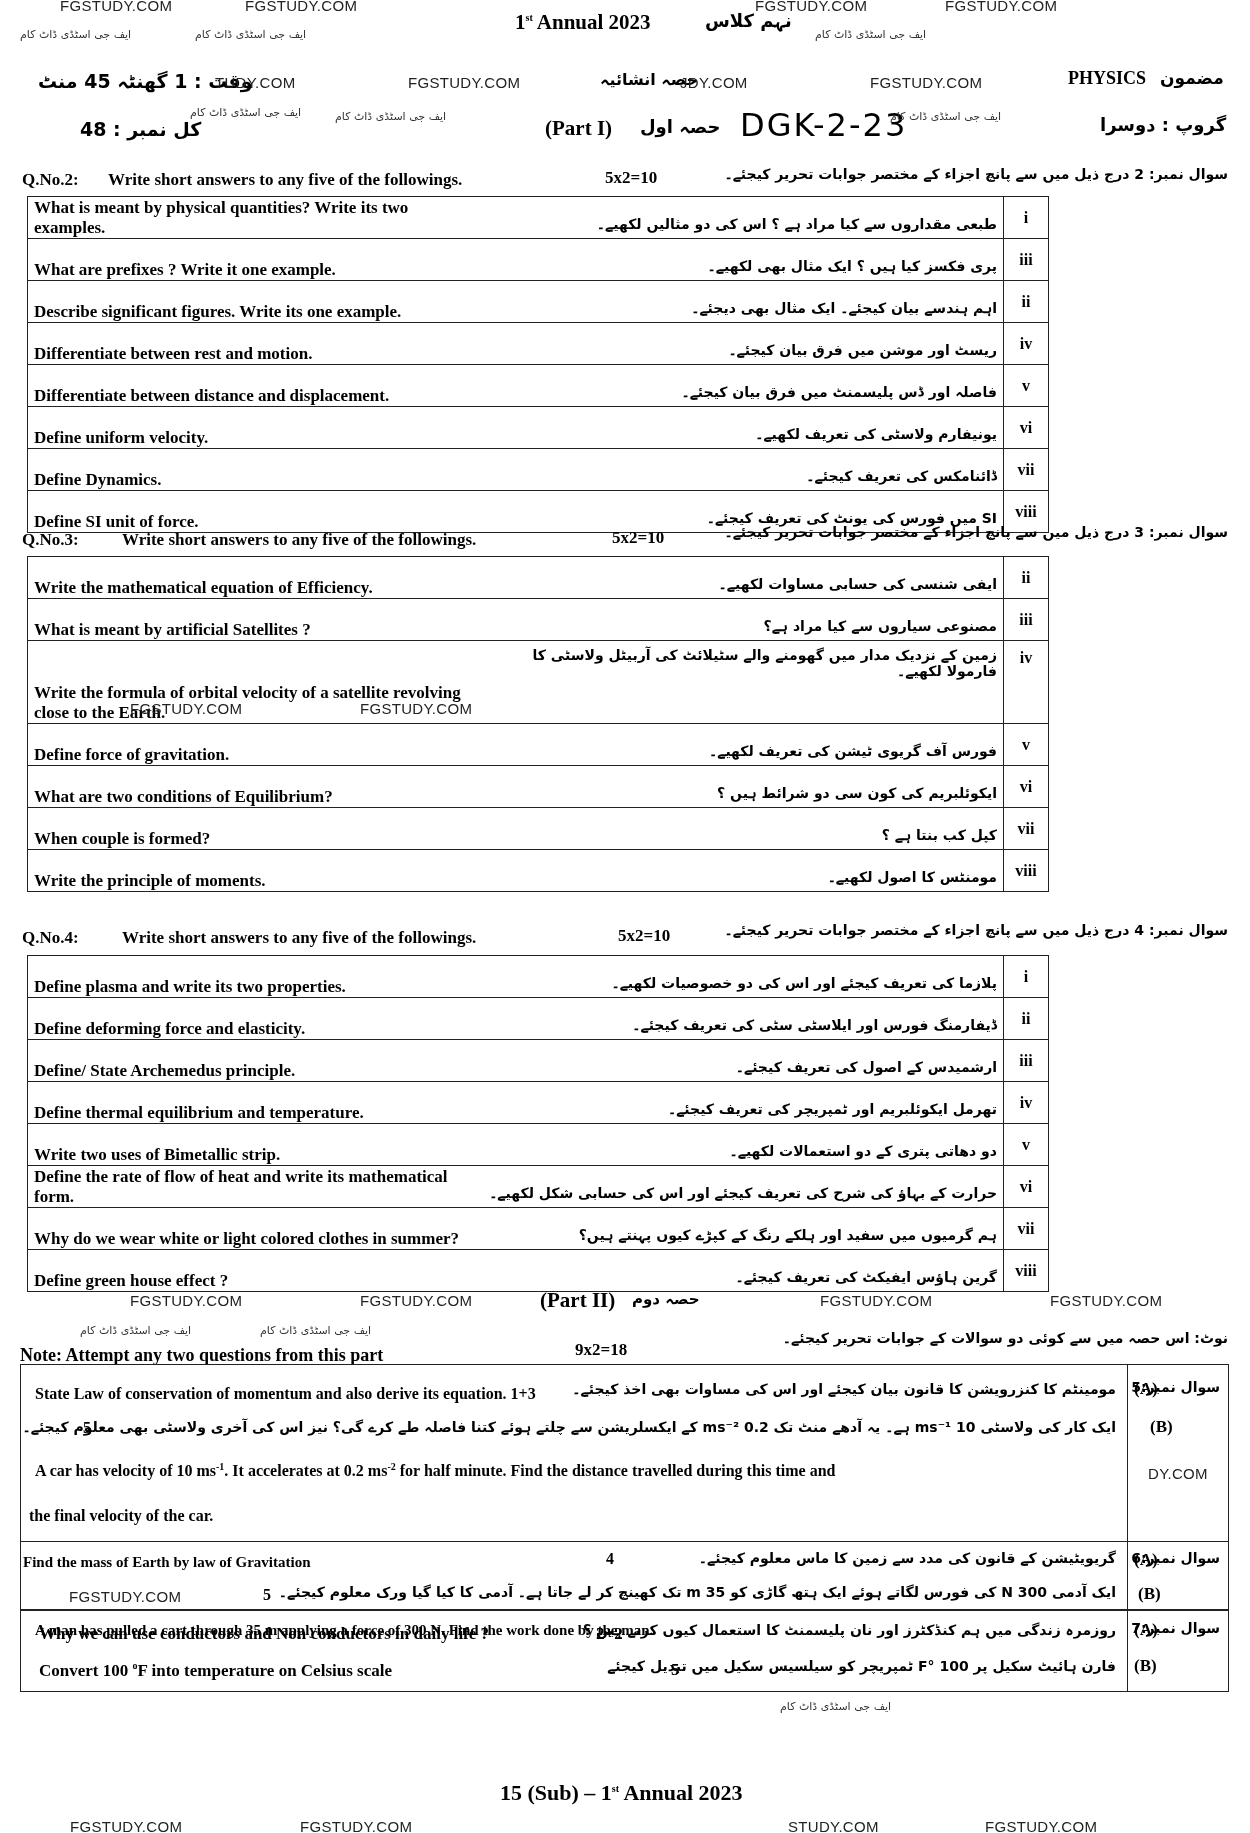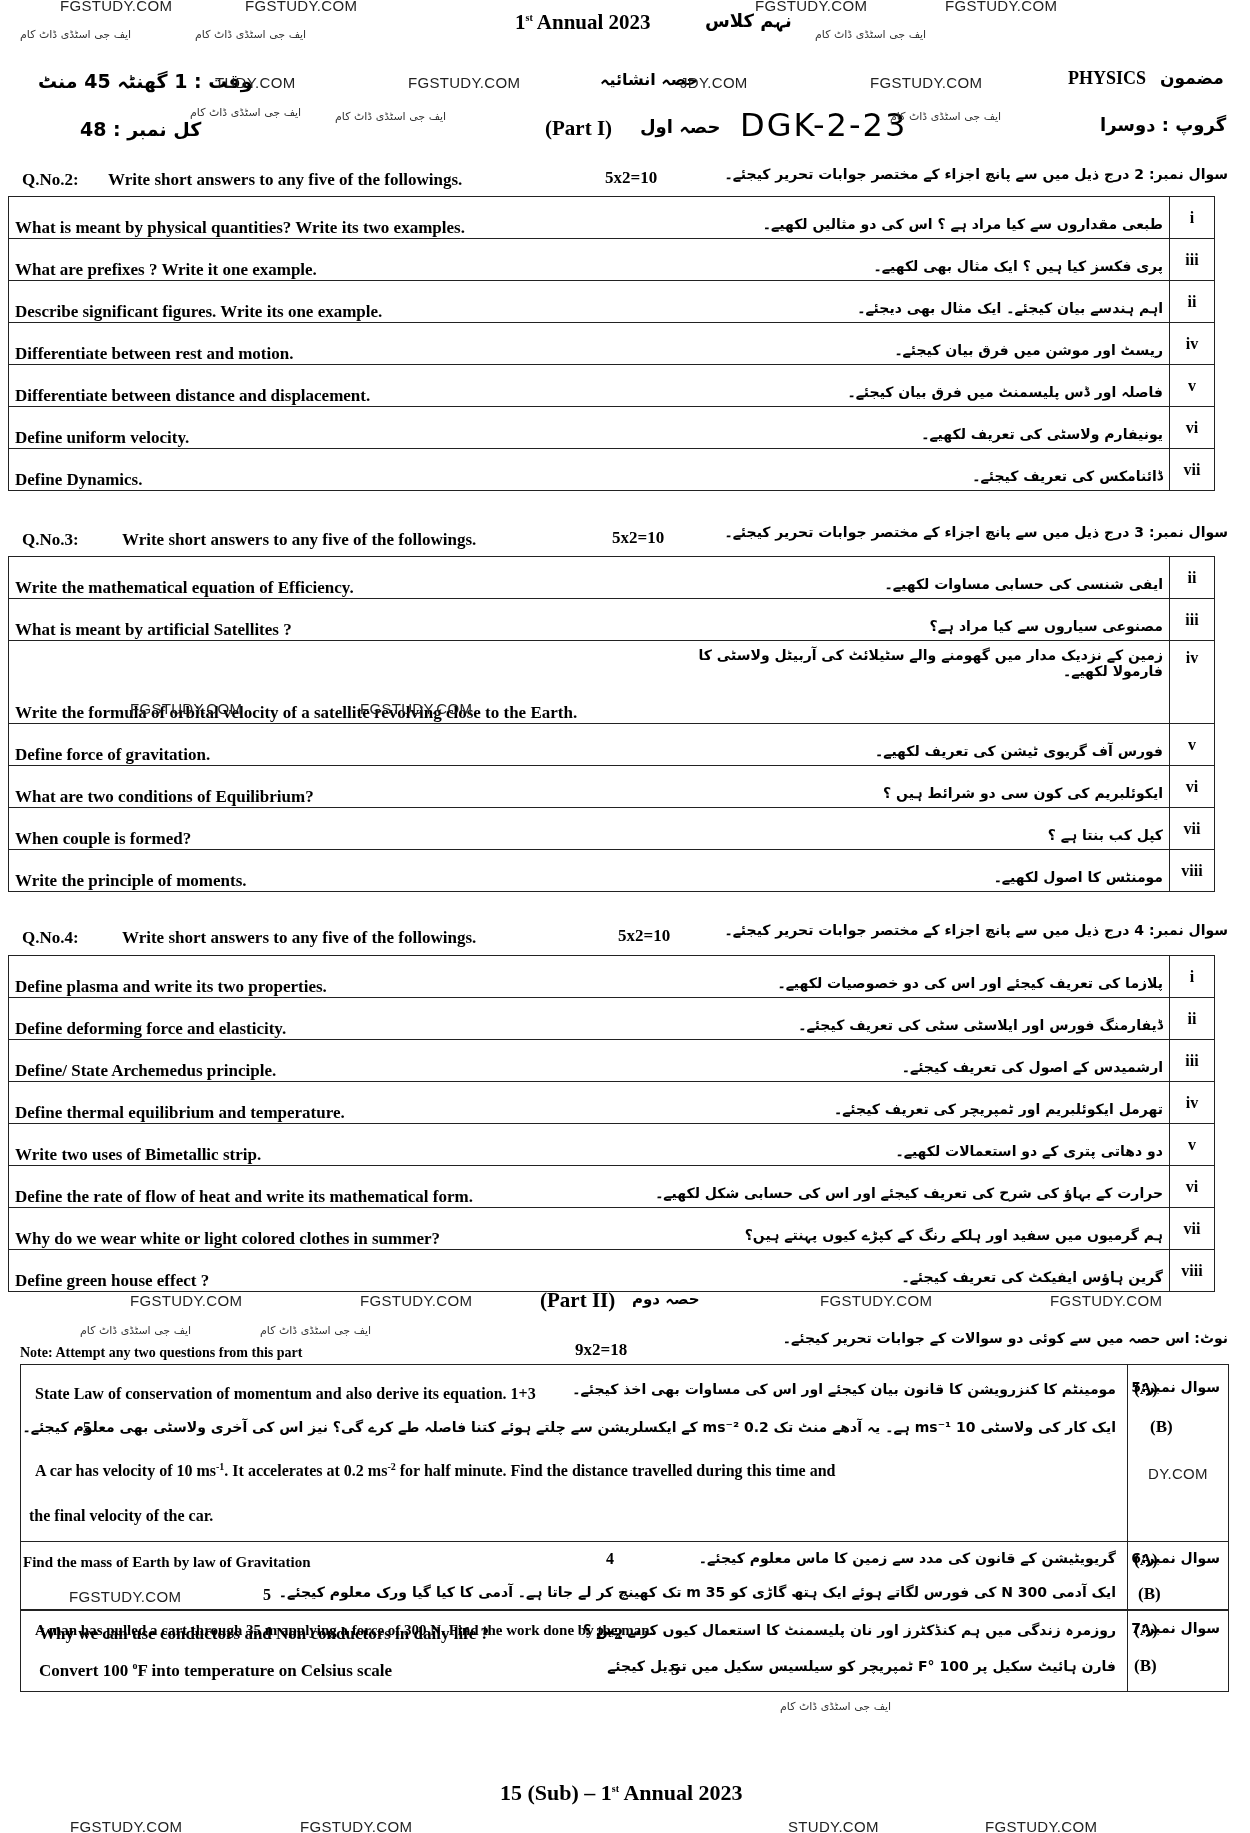--- a/index.html
+++ b/index.html
@@ -5,21 +5,21 @@
   html, body { margin:0; padding:0; background:#ffffff; }
   body { width:1250px; height:1833px; position:relative; overflow:hidden;
          font-family:"Liberation Serif", serif; color:#000; }
   .abs { position:absolute; }
   .wm { font-family:"Liberation Sans", sans-serif; font-size:15px; color:#222; letter-spacing:0.3px; }
   .wm-ur { font-family:"DejaVu Sans", sans-serif; font-size:11px; color:#333; direction:rtl; }
   .ur { font-family:"DejaVu Sans", sans-serif; direction:rtl; font-weight:bold; }
   .en { font-family:"Liberation Serif", serif; font-weight:bold; }
   .qhead { font-size:17px; font-weight:bold; }
 
-  table.qt { position:absolute; border-collapse:collapse; left:8px; width:1207px;border-radius:23px; }
+  table.qt { position:absolute; border-collapse:collapse; left:27px; width:1022px;border-radius:23px; }
   table.qt td { border:1px solid #222; padding:0 6px; height:35px; vertical-align:bottom; }
   table.qt td.en-cell { font-family:"Liberation Serif", serif; font-weight:bold; font-size:17px; text-align:left; border-right:none; }
   table.qt td.ur-cell { font-family:"DejaVu Sans", sans-serif; font-weight:bold; font-size:14px; direction:rtl; text-align:right; border-left:none; border-right:1px solid #222; width:510px; padding-bottom:6px; }
   table.qt td.num-cell { font-family:"Liberation Serif", serif; font-weight:bold; font-size:16px; text-align:center; width:32px; vertical-align:middle; }
   table.qt tr { border-top:1px solid #222; }
 
   .p2box { position:absolute; left:20px; width:1207px; border:1.5px solid #222; }
   .p2row { position:relative; border-top:1px solid #222; }
   .p2row:first-child { border-top:none; }
   .p2lbl { position:absolute; right:0; top:0; bottom:0; width:100px; border-left:1px solid #222; }
@@ -99,20 +99,25 @@
     <tr>
         <td class="en-cell">Define uniform velocity.</td>
         <td class="ur-cell">یونیفارم ولاسٹی کی تعریف لکھیے۔</td>
         <td class="num-cell">vi</td>
       </tr>
     <tr>
         <td class="en-cell">Define Dynamics.</td>
         <td class="ur-cell">ڈائنامکس کی تعریف کیجئے۔</td>
         <td class="num-cell">vii</td>
       </tr>
+    <tr>
+        <td class="en-cell">Define SI unit of force.</td>
+        <td class="ur-cell">SI میں فورس کی یونٹ کی تعریف کیجئے۔</td>
+        <td class="num-cell">viii</td>
+      </tr>
   </tbody>
 </table>
 
 <div class="abs qhead" style="left:22px;top:530px;">Q.No.3:</div>
 <div class="abs qhead" style="left:122px;top:530px;">Write short answers to any five of the followings.</div>
 <div class="abs qhead" style="left:612px;top:528px;">5x2=10</div>
 <div class="abs ur" style="right:22px;top:524px;font-size:14px;">سوال نمبر: 3 درج ذیل میں سے پانچ اجزاء کے مختصر جوابات تحریر کیجئے۔</div>
 
 <table class="qt" style="top:556px;">
   <tbody>
@@ -208,21 +213,21 @@
 
 <div class="abs wm" style="left:130px;top:1292px;">FGSTUDY.COM</div>
 <div class="abs wm" style="left:360px;top:1292px;">FGSTUDY.COM</div>
 <div class="abs en" style="left:540px;top:1288px;font-size:21px;">(Part II)</div>
 <div class="abs ur" style="left:632px;top:1290px;font-size:15px;">حصہ دوم</div>
 <div class="abs wm" style="left:820px;top:1292px;">FGSTUDY.COM</div>
 <div class="abs wm" style="left:1050px;top:1292px;">FGSTUDY.COM</div>
 <div class="abs wm-ur" style="left:80px;top:1324px;">ایف جی اسٹڈی ڈاٹ کام</div>
 <div class="abs wm-ur" style="left:260px;top:1324px;">ایف جی اسٹڈی ڈاٹ کام</div>
 
-<div class="abs" style="left:20px;top:1345px;font-family:'Liberation Serif',serif;font-weight:bold;font-size:14px;">Note: Attempt any two questions from this part</div>
+<div class="abs" style="left:20px;top:1345px;font-family:'Liberation Serif',serif;font-weight:bold;font-size:18px;">Note: Attempt any two questions from this part</div>
 <div class="abs qhead" style="left:575px;top:1340px;">9x2=18</div>
 <div class="abs ur" style="right:22px;top:1330px;font-size:14px;">نوٹ: اس حصہ میں سے کوئی دو سوالات کے جوابات تحریر کیجئے۔</div>
 
 <div class="p2box" style="top:1364px;height:245px;">
 
   <div class="p2row" style="height:176px;">
     <div class="p2lbl">
       <div class="p2ur" style="right:8px;top:14px;font-size:14px;">سوال نمبر:5</div>
       <div class="p2tag" style="left:6px;top:14px;">(A)</div>
       <div class="p2tag" style="left:22px;top:52px;">(B)</div>

